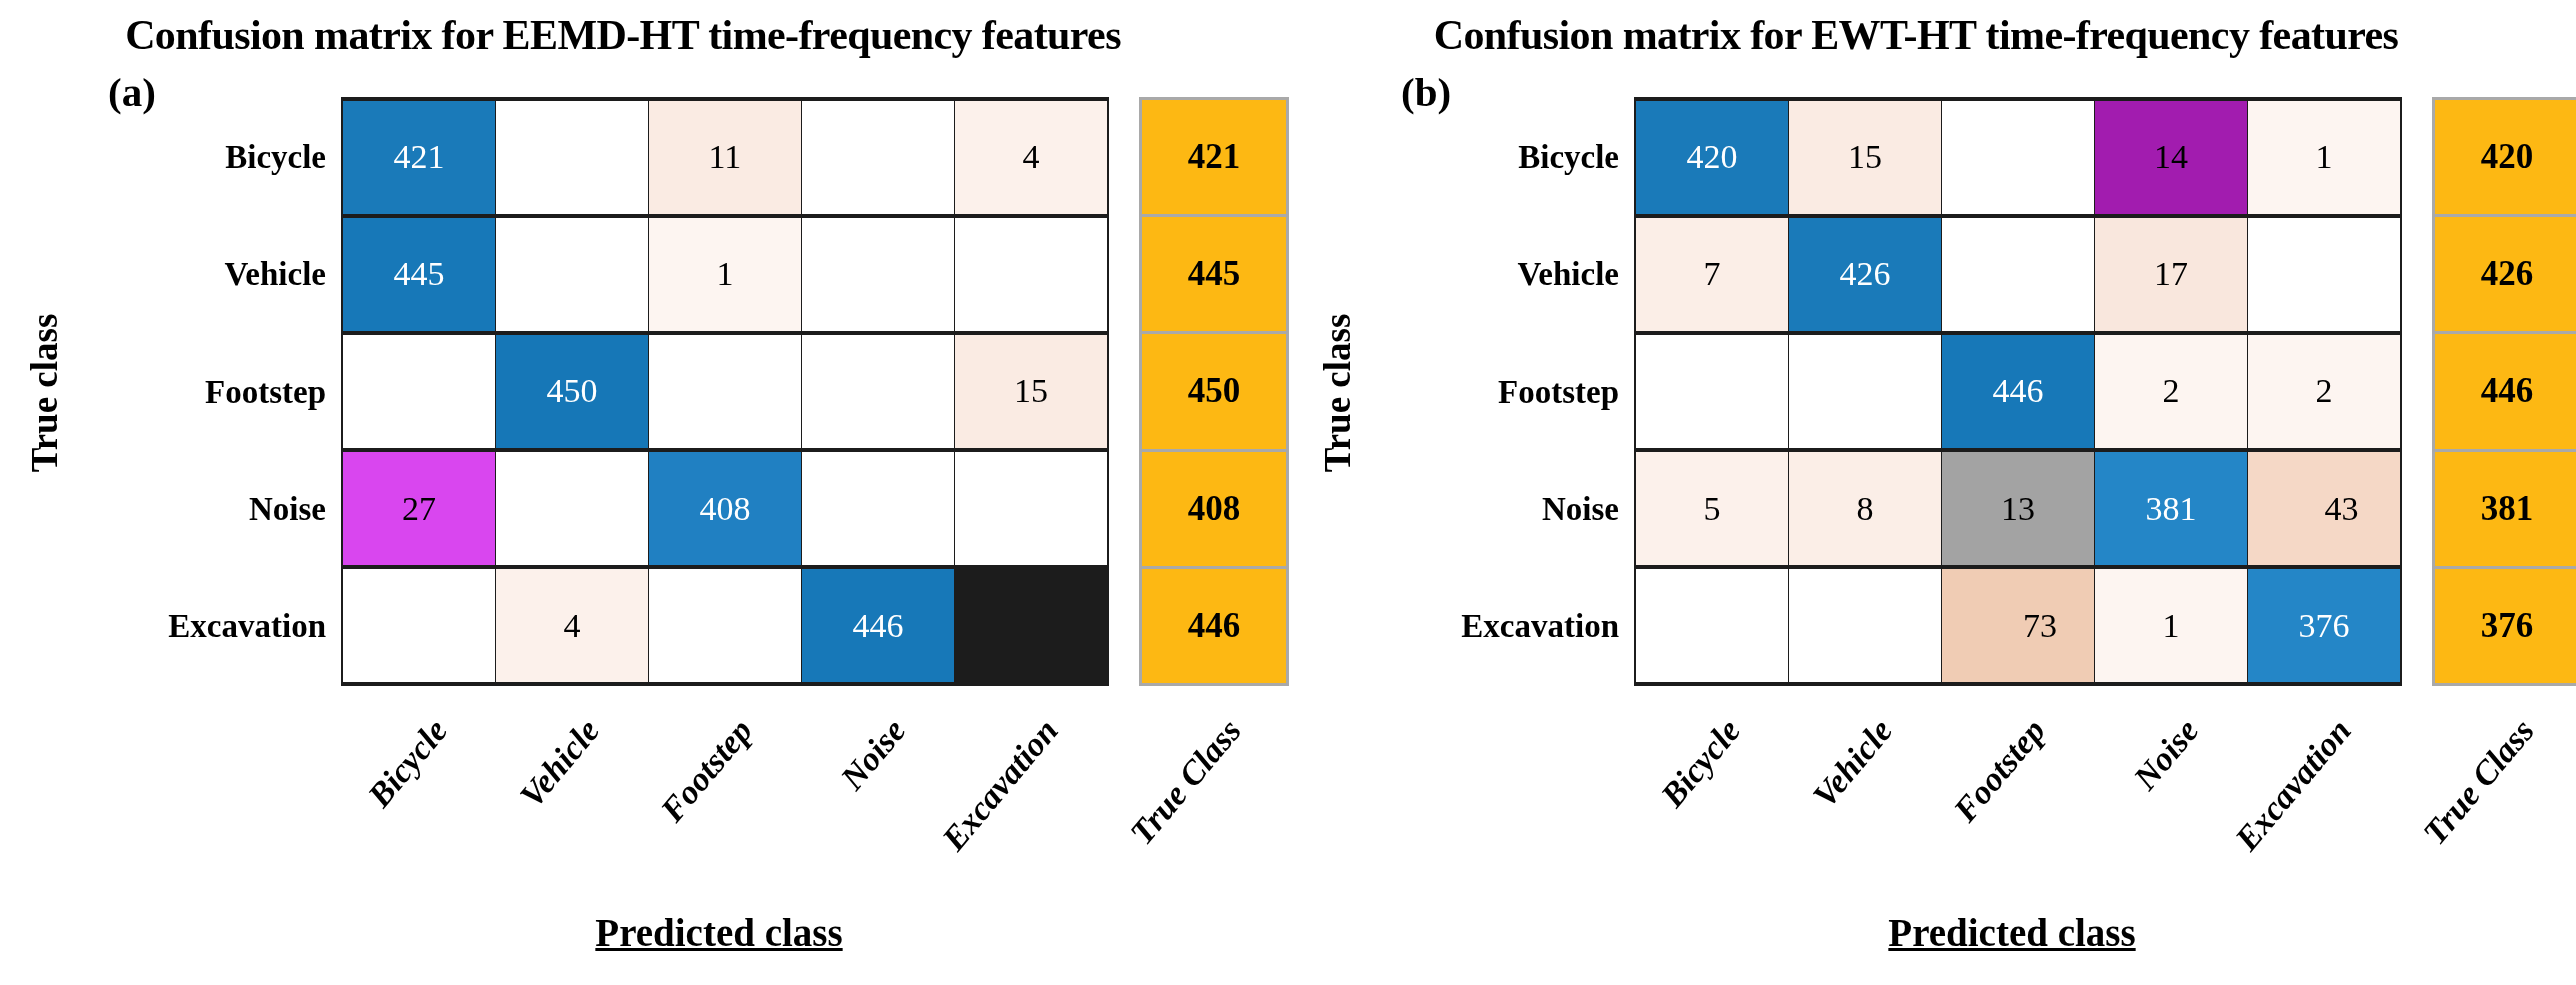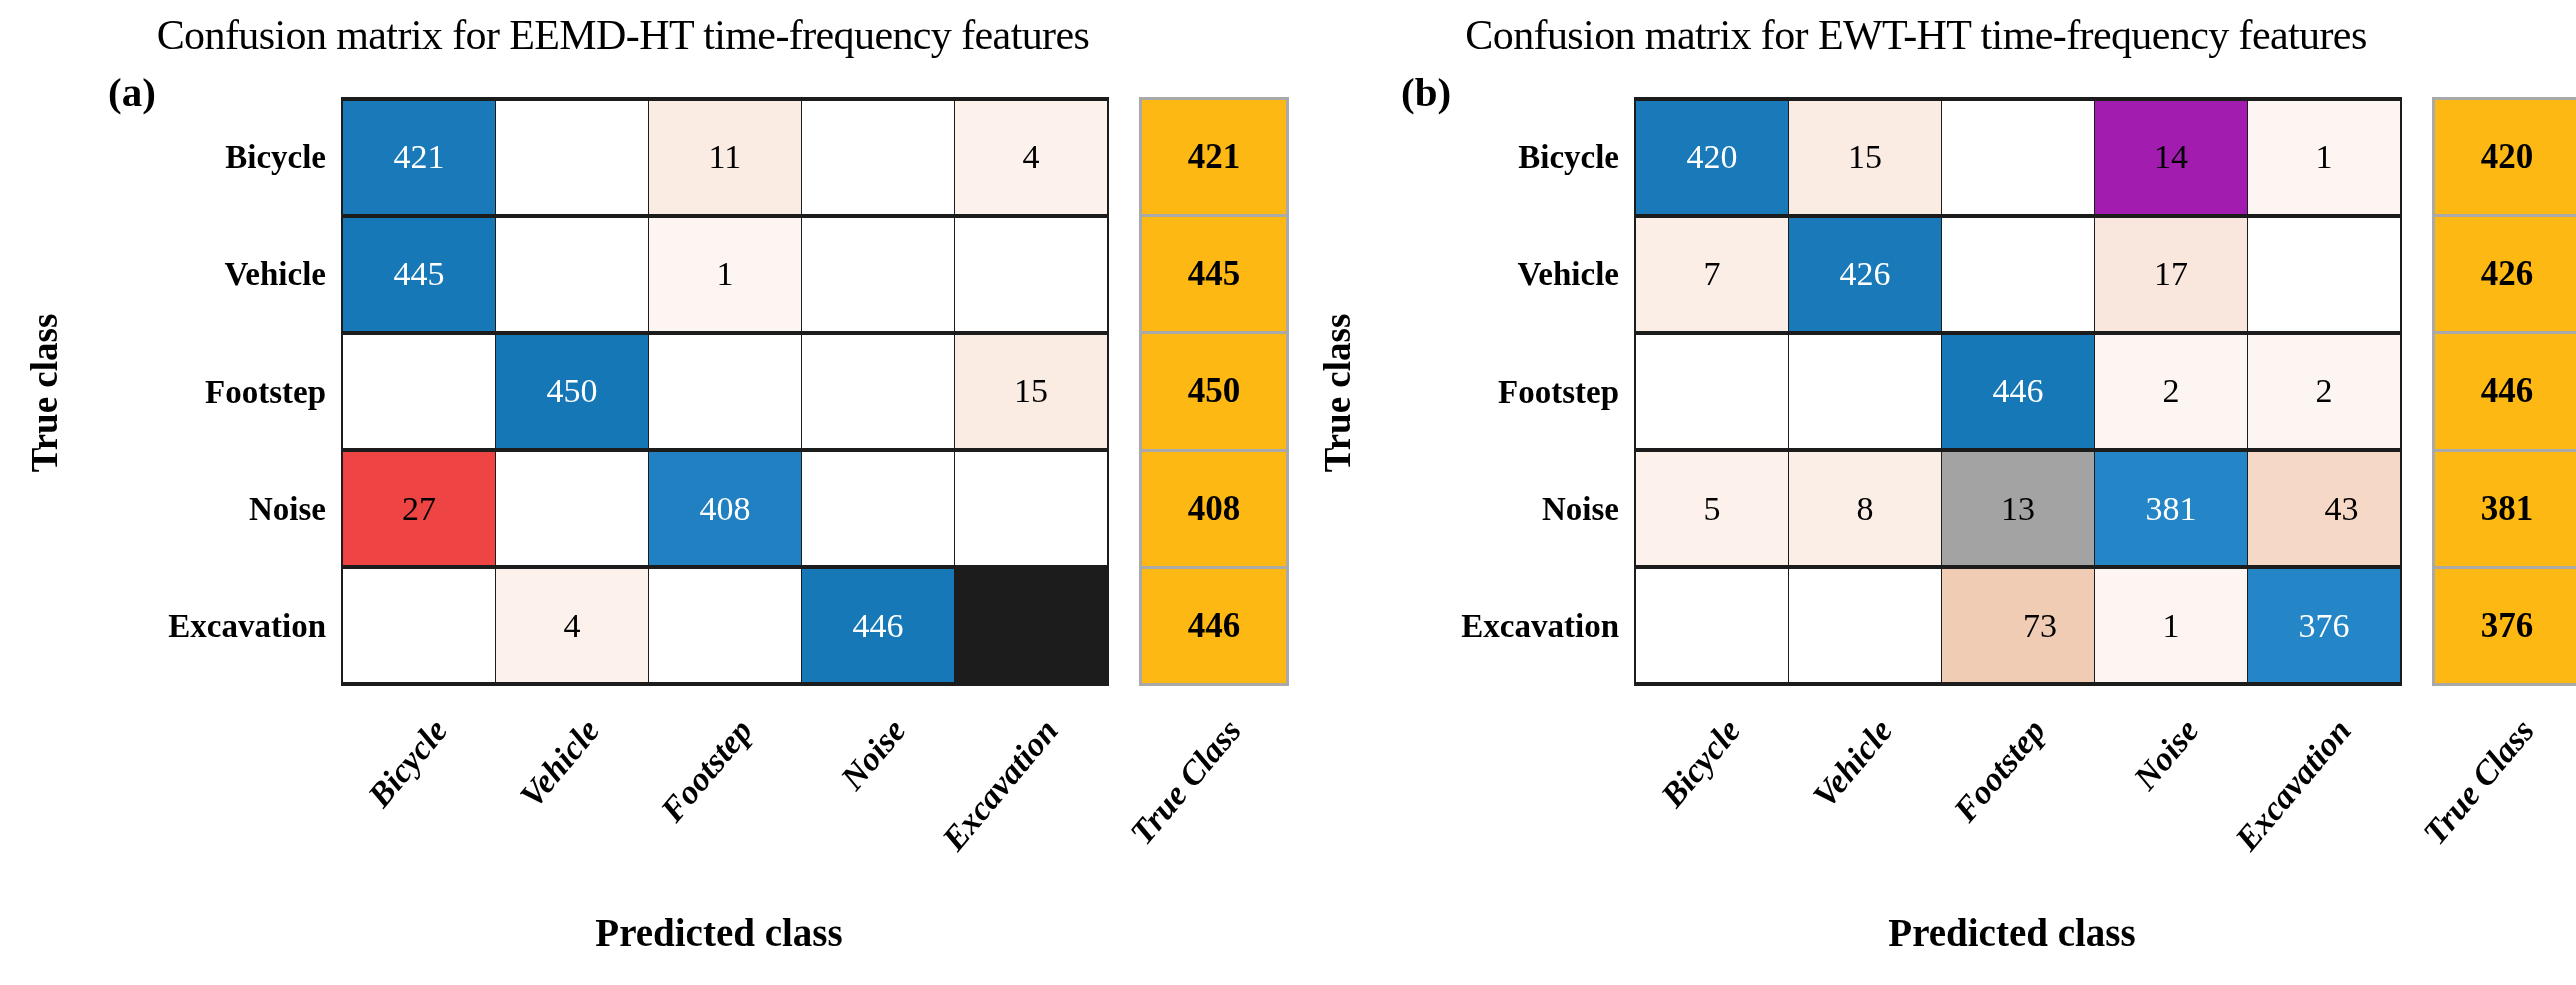--- a/index.html
+++ b/index.html
@@ -2,38 +2,38 @@
 <html style="font-size:9.7px"><head>
 <meta charset="utf-8">
 <style>
   html,body{margin:0;padding:0;background:#ffffff;}
   .fig{position:relative;width:2576px;height:985px;background:#ffffff;overflow:hidden;
        font-family:"Liberation Serif",serif;color:#000;}
   .panel{position:absolute;top:0;width:1288px;height:985px;}
   .panel.p0{left:0;}
   .panel.p1{left:1293px;}
   .title{position:absolute;top:11px;left:623px;transform:translateX(-50%);
-         font-size:42px;font-weight:normal;white-space:nowrap;letter-spacing:-0.6px;}
+         font-size:42px;font-weight:bold;white-space:nowrap;letter-spacing:-0.6px;}
   .tag{position:absolute;top:68px;left:108px;font-size:41px;font-weight:bold;}
   .ylab{position:absolute;left:44px;top:393px;transform:translate(-50%,-50%) rotate(-90deg);
         font-size:37px;font-weight:bold;white-space:nowrap;}
   .rowlab{position:absolute;left:0;width:326px;display:flex;align-items:center;justify-content:flex-end;
           font-size:33px;font-weight:bold;}
   .grid{position:absolute;left:341px;top:97px;width:768px;height:589px;background:#1c1c1c;
         display:grid;grid-template-columns:repeat(5,1fr);grid-template-rows:repeat(5,1fr);
         column-gap:1.8px;row-gap:3.6px;padding:3.6px 2.4px;box-sizing:border-box;}
   .cell{display:flex;align-items:center;justify-content:center;font-size:34px;background:#fff;}
   .totals{position:absolute;left:1139px;top:97px;width:150px;height:589px;background:#a9a9a9;
           display:grid;grid-template-rows:repeat(5,1fr);row-gap:3px;padding:3px;box-sizing:border-box;}
   .total{background:#fdb813;display:flex;align-items:center;justify-content:center;
          font-size:35px;font-weight:bold;}
   .collab{position:absolute;top:712px;transform-origin:100% 0;transform:rotate(-50deg);
           font-size:34px;font-weight:bold;font-style:italic;white-space:nowrap;}
   .xlab{position:absolute;left:719px;top:910px;transform:translateX(-50%);
-        font-size:39px;font-weight:bold;white-space:nowrap;}
+        font-size:39px;font-weight:bold;white-space:nowrap;text-decoration:underline;}
 </style>
 </head>
 <body>
 
 <div class="fig">
 
   <div class="panel p0">
     <div class="title">Confusion matrix for EEMD-HT time-frequency features</div>
     <div class="tag">(a)</div>
     <div class="ylab">True class</div>
@@ -53,21 +53,21 @@
         <div class="cell" style="background: rgb(23, 120, 184); color: rgb(255, 255, 255);">445</div>
         <div class="cell" style="background: rgb(255, 255, 255); color: rgb(0, 0, 0);"></div>
         <div class="cell" style="background: rgb(253, 245, 241); color: rgb(0, 0, 0);">1</div>
         <div class="cell" style="background: rgb(255, 255, 255); color: rgb(0, 0, 0);"></div>
         <div class="cell" style="background: rgb(255, 255, 255); color: rgb(0, 0, 0);"></div>
         <div class="cell" style="background: rgb(255, 255, 255); color: rgb(0, 0, 0);"></div>
         <div class="cell" style="background: rgb(22, 119, 183); color: rgb(255, 255, 255);">450</div>
         <div class="cell" style="background: rgb(255, 255, 255); color: rgb(0, 0, 0);"></div>
         <div class="cell" style="background: rgb(255, 255, 255); color: rgb(0, 0, 0);"></div>
         <div class="cell" style="background: rgb(250, 235, 227); color: rgb(0, 0, 0);">15</div>
-        <div class="cell" style="background: #ef4444; color: rgb(0, 0, 0);">27</div>
+        <div class="cell" style="background: #d946ef; color: rgb(0, 0, 0);">27</div>
         <div class="cell" style="background: rgb(255, 255, 255); color: rgb(0, 0, 0);"></div>
         <div class="cell" style="background: rgb(32, 128, 194); color: rgb(255, 255, 255);">408</div>
         <div class="cell" style="background: rgb(255, 255, 255); color: rgb(0, 0, 0);"></div>
         <div class="cell" style="background: rgb(255, 255, 255); color: rgb(0, 0, 0);"></div>
         <div class="cell" style="background: rgb(255, 255, 255); color: rgb(0, 0, 0);"></div>
         <div class="cell" style="background: rgb(252, 241, 235); color: rgb(0, 0, 0);">4</div>
         <div class="cell" style="background: rgb(255, 255, 255); color: rgb(0, 0, 0);"></div>
         <div class="cell" style="background: rgb(23, 120, 184); color: rgb(255, 255, 255);">446</div>
       </div>
     <div class="totals">

